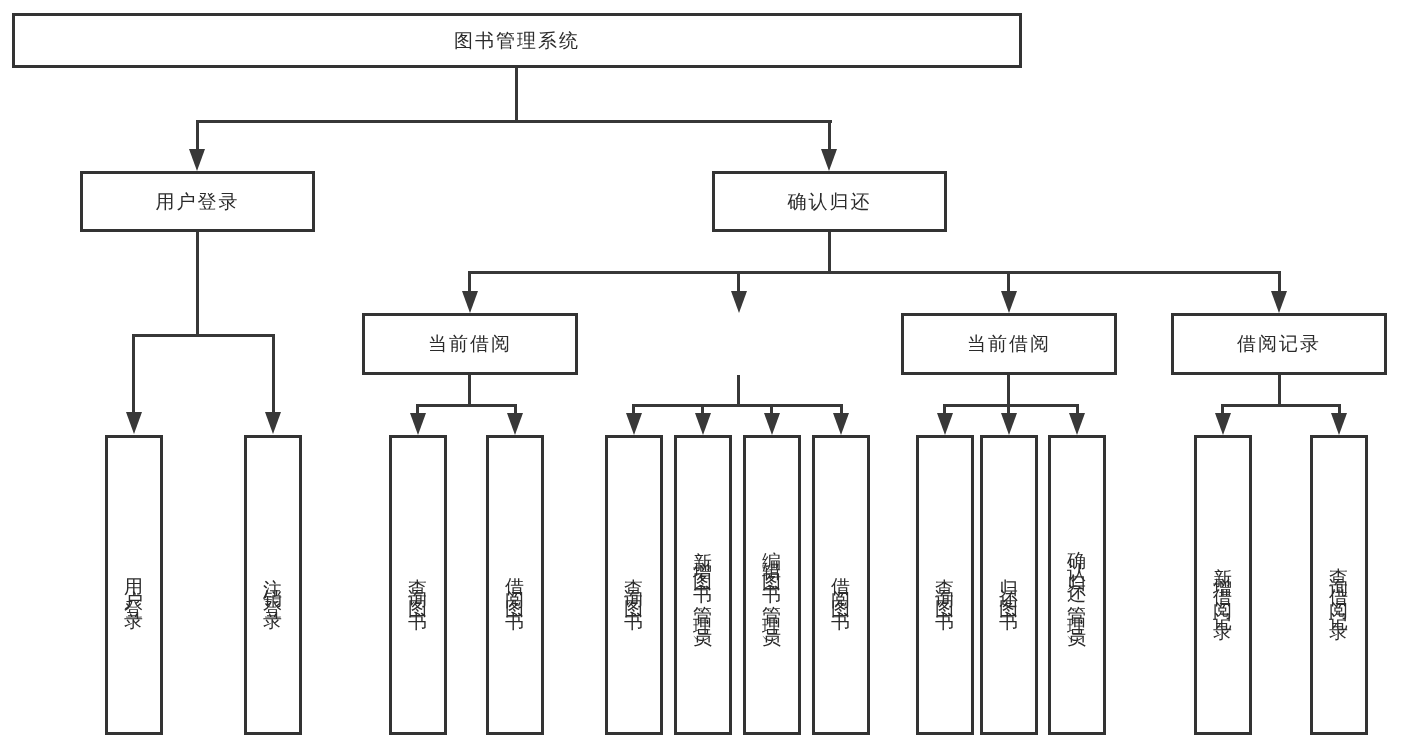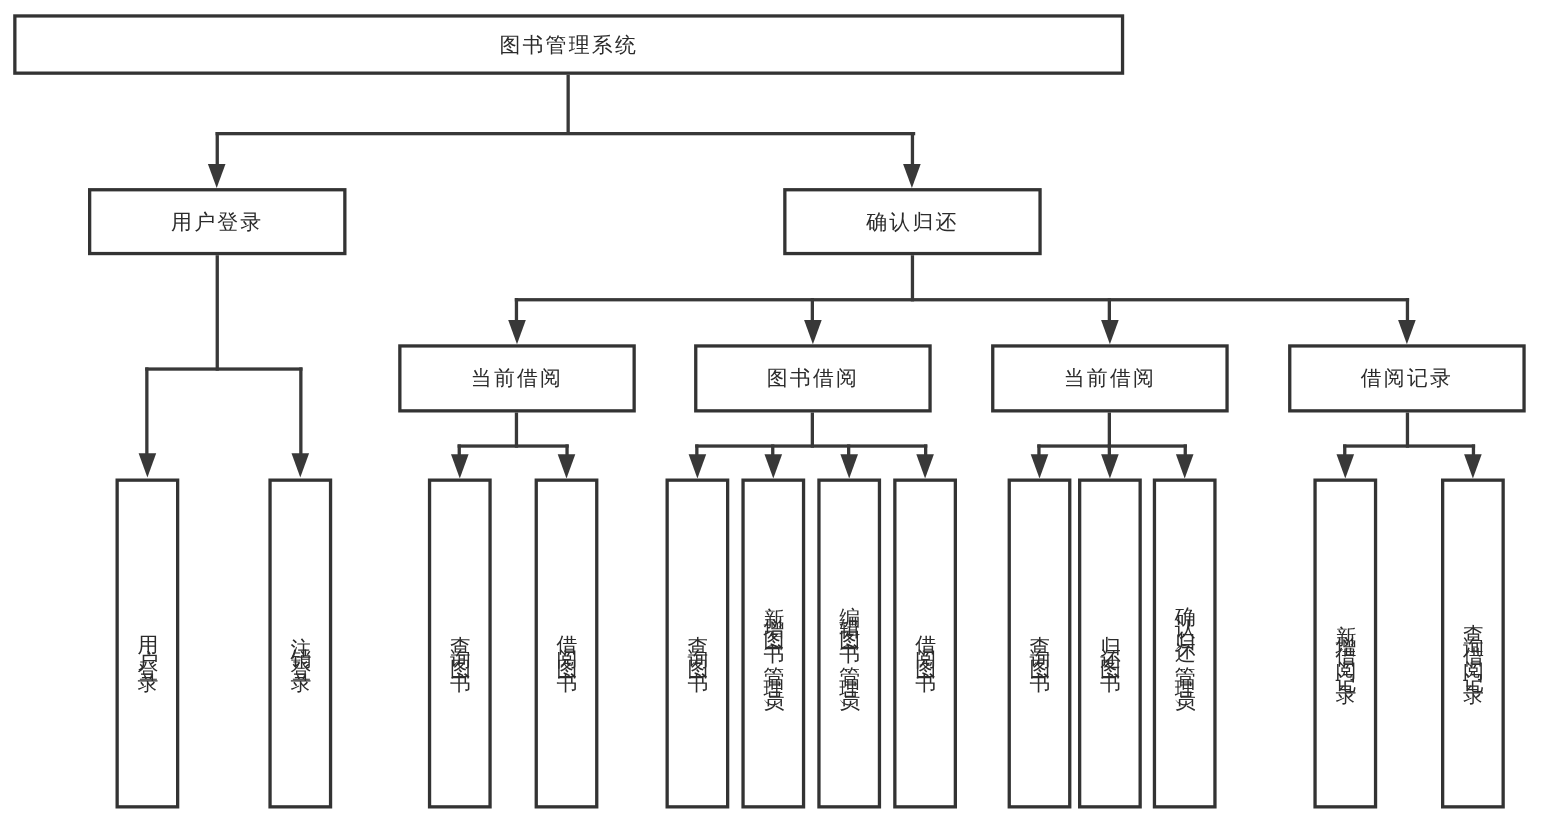--- a/index.html
+++ b/index.html
@@ -89,23 +89,20 @@
   <div class="line" style="left:737px;top:271px;width:3px;height:22px;"></div>
   <div class="arrow" style="left:731px;top:291px;"></div>
   <div class="line" style="left:1007px;top:271px;width:3px;height:22px;"></div>
   <div class="arrow" style="left:1001px;top:291px;"></div>
   <div class="line" style="left:1278px;top:271px;width:3px;height:22px;"></div>
   <div class="arrow" style="left:1271px;top:291px;"></div>
 
   <div class="hbox" style="left:362px;top:313px;width:216px;height:62px;">
     <span>当前借阅</span>
   </div>
-  <div class="hbox" style="left:631px;top:313px;width:216px;height:62px;">
-    <span>图书借阅</span>
-  </div>
   <div class="hbox" style="left:901px;top:313px;width:216px;height:62px;">
     <span>当前借阅</span>
   </div>
   <div class="hbox" style="left:1171px;top:313px;width:216px;height:62px;">
     <span>借阅记录</span>
   </div>
 
   <div class="line" style="left:468px;top:375px;width:3px;height:32px;"></div>
   <div class="line" style="left:416px;top:404px;width:101px;height:3px;"></div>
   <div class="line" style="left:416px;top:404px;width:3px;height:10px;"></div>

